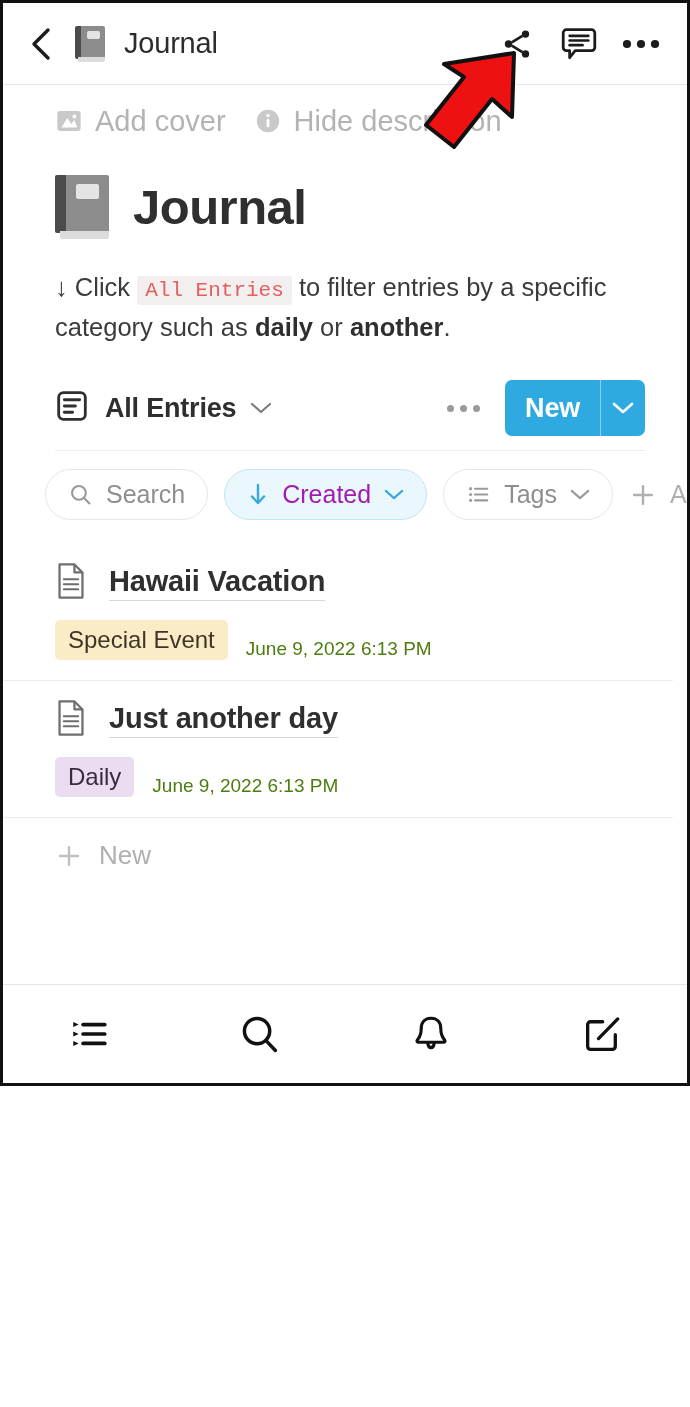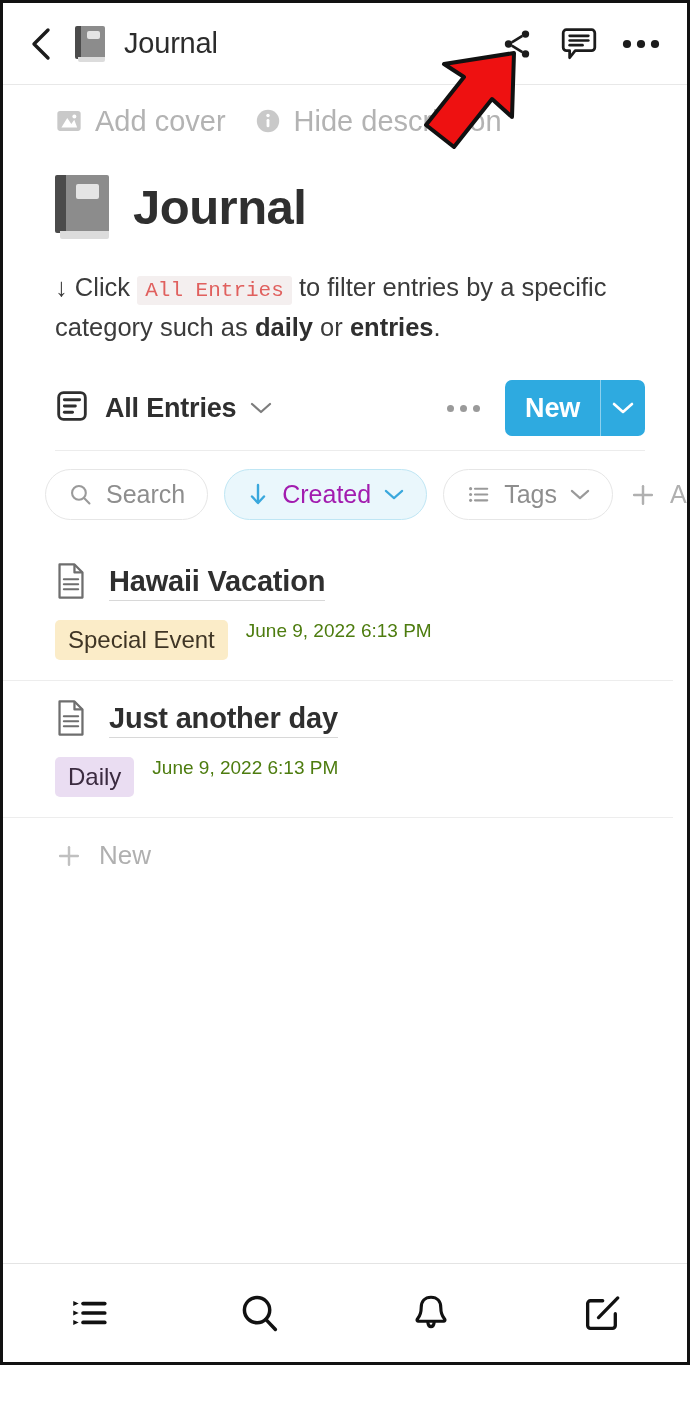--- a/index.html
+++ b/index.html
@@ -11,21 +11,21 @@
   body {
     width: 690px;
     height: 1407px;
     font-family: "Liberation Sans", sans-serif;
     -webkit-font-smoothing: antialiased;
     overflow: hidden;
   }
   .phone {
     position: relative;
     width: 690px;
-    height: 1365px;
+    height: 1086px;
     box-sizing: border-box;
     border: 3px solid #111111;
     background: #ffffff;
     overflow: hidden;
   }
 
   
   .appbar {
     position: relative;
     height: 82px;
@@ -290,21 +290,21 @@
     font-size: 29px;
     font-weight: bold;
     color: #2f2f2f;
     margin-left: 22px;
     border-bottom: 1.5px solid #d8d8d8;
     padding-bottom: 2px;
     letter-spacing: -0.2px;
   }
   .entry-meta {
     display: flex;
-    align-items: flex-start;
+    align-items: flex-end;
     margin-top: 16px;
   }
   .tag {
     font-size: 24px;
     border-radius: 5px;
     padding: 6px 13px;
     color: #3b3226;
     white-space: nowrap;
   }
   .entry-date {
@@ -436,21 +436,21 @@
       </div>
       <div class="page-title">Journal</div>
     </div>
 
 
     <div class="hint">
       <span>↓</span>
       <span>Click</span>
       <span class="code-chip">All Entries</span>
       <span>to filter entries by a specific category such as</span>
-      <b>daily</b><span> <span>or</span> </span><b>entries</b><span>.</span>
+      <b>daily</b><span> <span>or</span> </span><b>another</b><span>.</span>
     </div>
 
     <div class="view-bar">
       <div class="view-left">
         <span>
           <svg width="34" height="34" viewBox="0 0 24 24">
             <rect x="2.6" y="2.6" width="18.8" height="18.8" rx="3.4" fill="none" stroke="#2f2f2f" stroke-width="2"></rect>
             <line x1="6.6" y1="7.6" x2="17.4" y2="7.6" stroke="#2f2f2f" stroke-width="2" stroke-linecap="round"></line>
             <line x1="6.6" y1="12" x2="14.4" y2="12" stroke="#2f2f2f" stroke-width="2" stroke-linecap="round"></line>
             <line x1="6.6" y1="16.4" x2="12.4" y2="16.4" stroke="#2f2f2f" stroke-width="2" stroke-linecap="round"></line>

